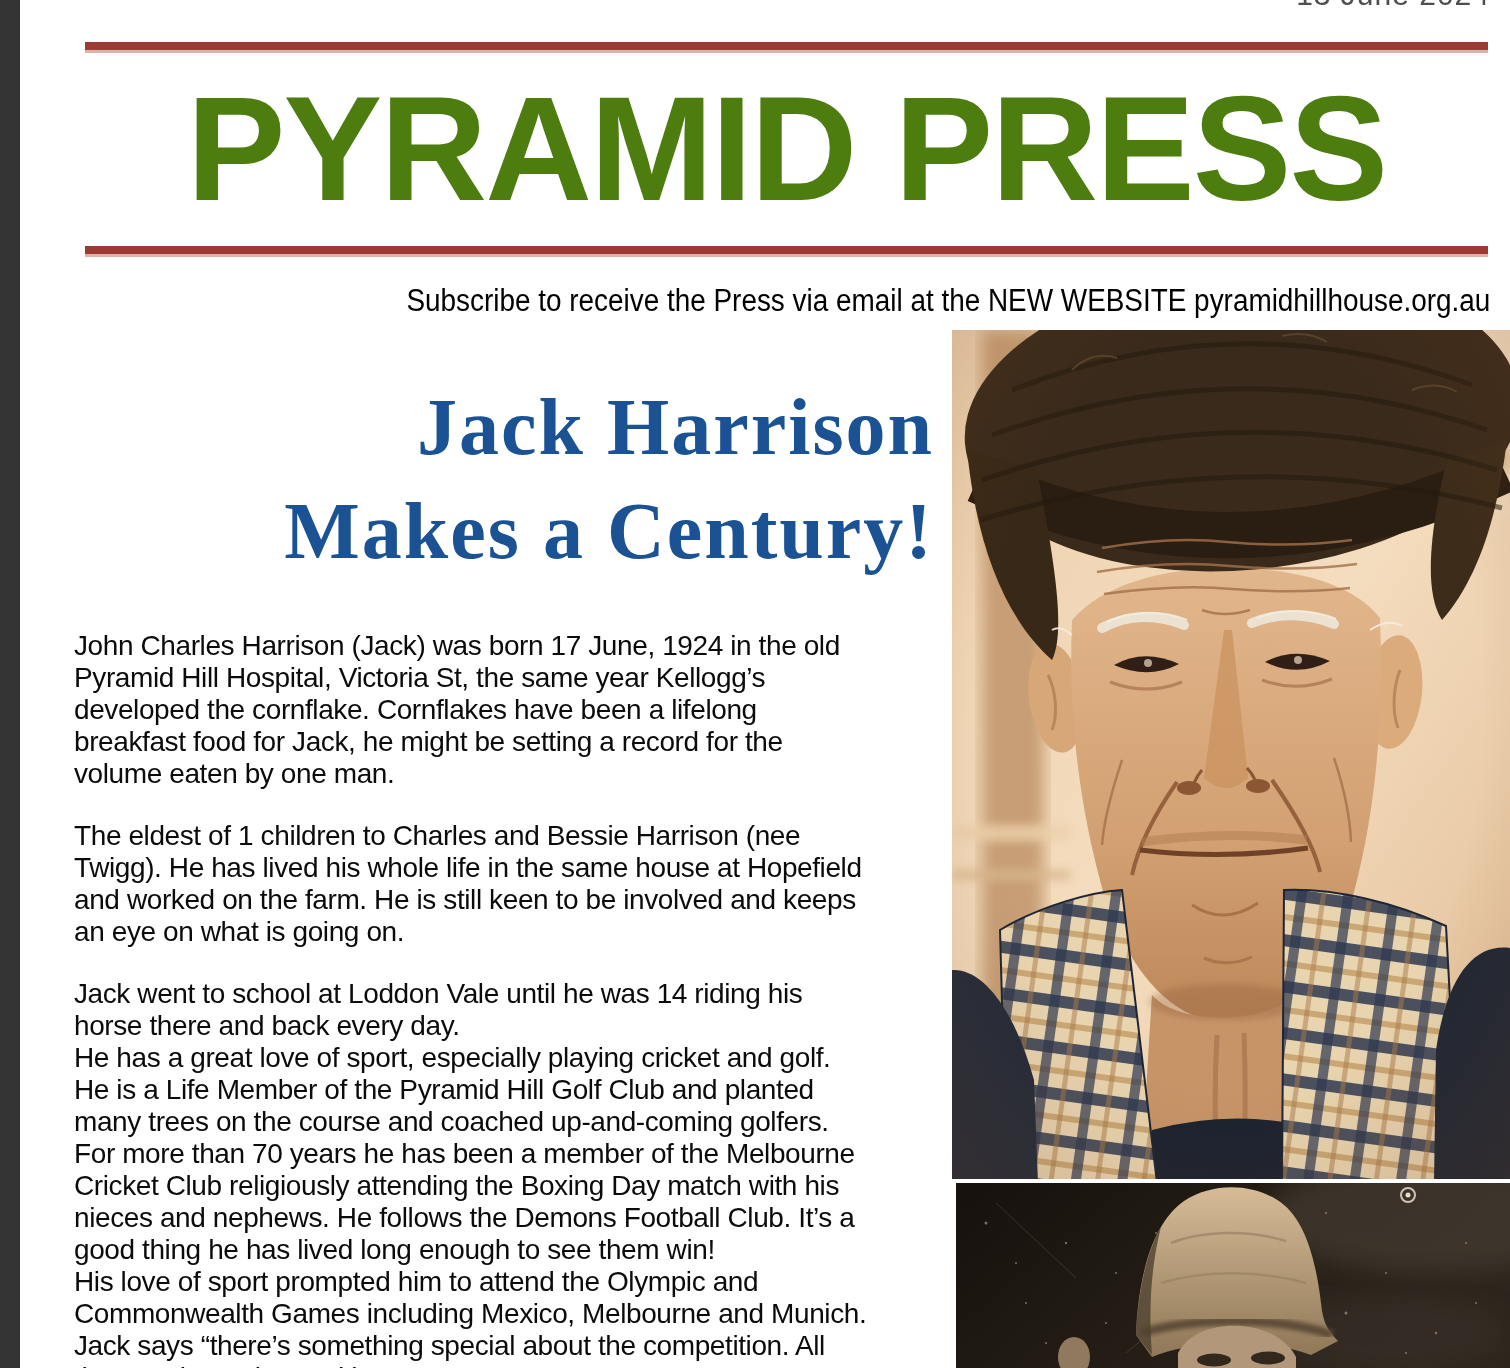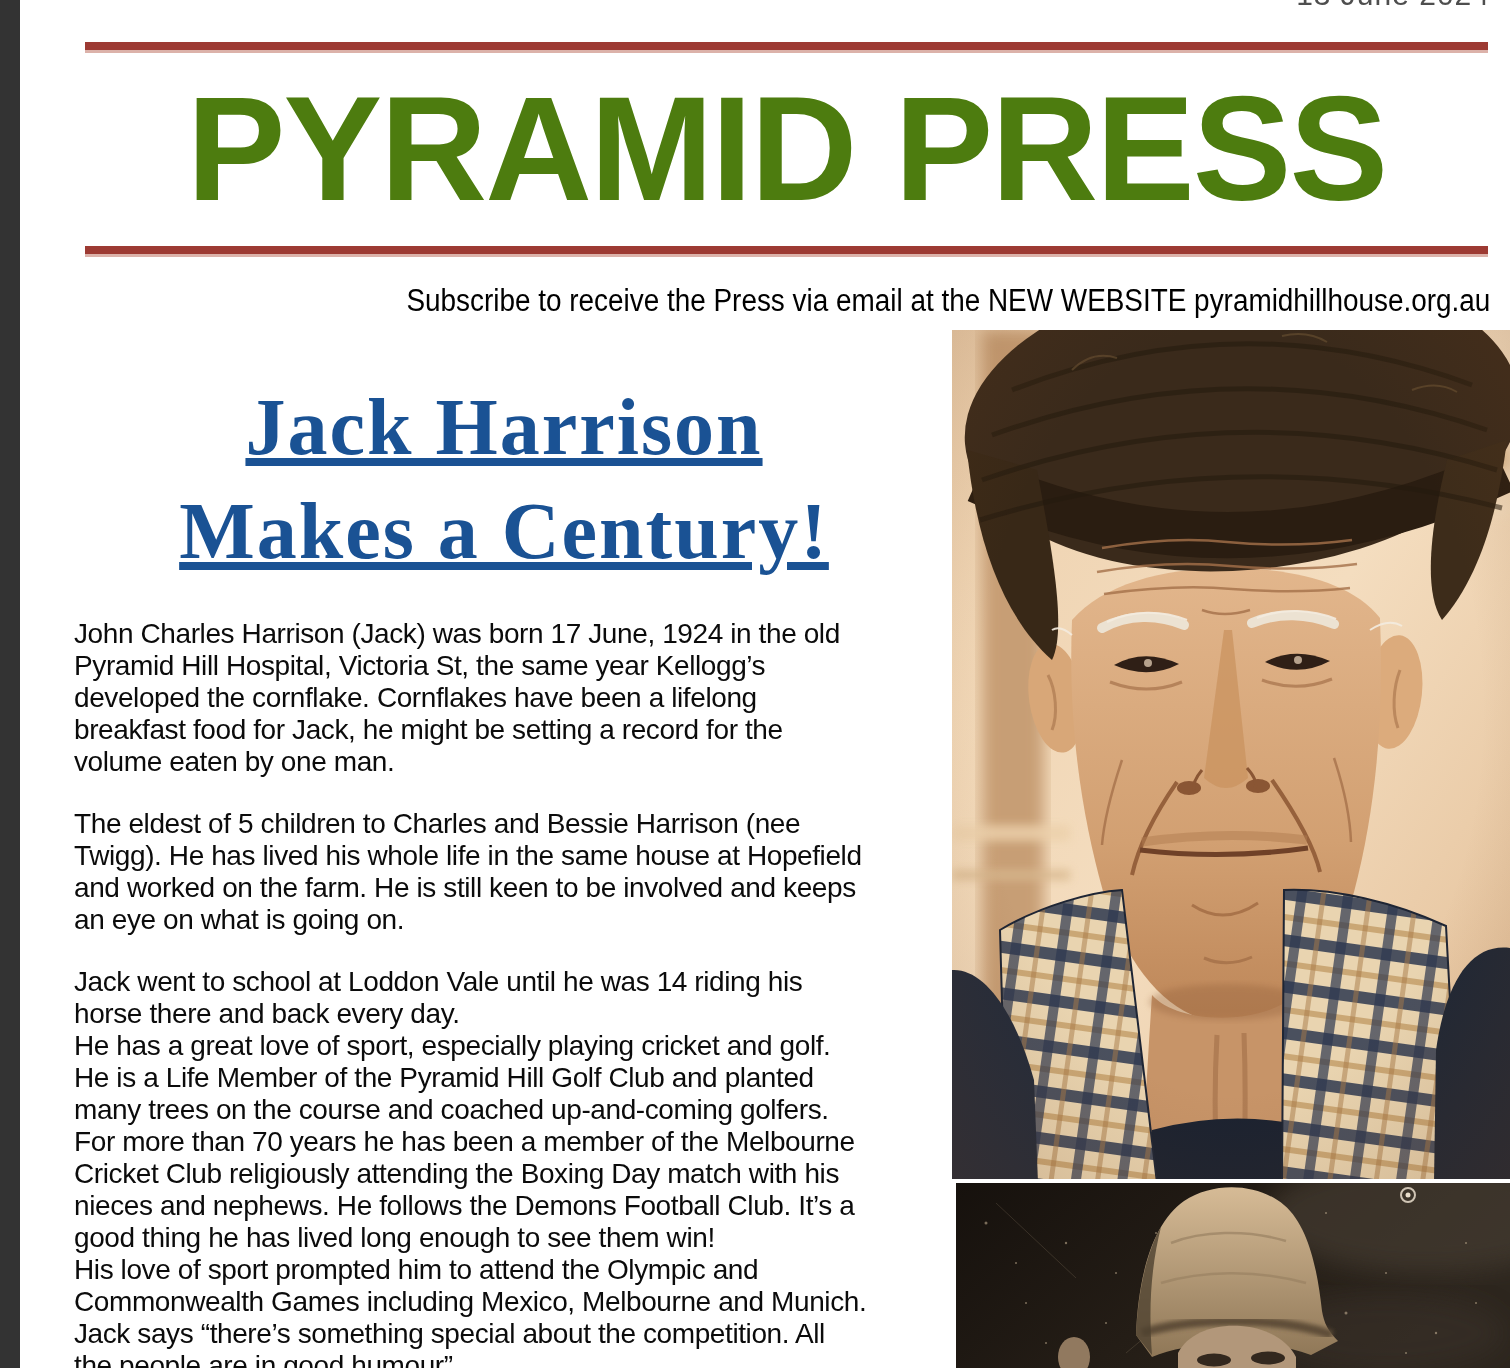--- a/index.html
+++ b/index.html
@@ -27,30 +27,30 @@
     position:absolute;left:85px;top:74px;width:1403px;
     text-align:center;font-weight:bold;font-size:148px;line-height:150px;
     color:#4d7c0f;letter-spacing:-2px;white-space:nowrap;
   }
   .subscribe{
     position:absolute;top:284px;right:20px;
     font-size:31px;line-height:34px;color:#000;white-space:nowrap;
     transform:scaleX(0.9);transform-origin:100% 50%;
   }
   .headline{
-    position:absolute;left:74px;top:375px;width:860px;text-align:center;
+    position:absolute;left:74px;top:375px;width:860px;text-align:right;
     font-family:"Liberation Serif",serif;font-weight:bold;
-    font-size:80px;line-height:104px;color:#1a5294;letter-spacing:2px;text-decoration:underline;
+    font-size:80px;line-height:104px;color:#1a5294;letter-spacing:2px;
   }
   .body-copy{
     position:absolute;left:74px;top:618px;width:872px;
     font-size:28px;line-height:32px;color:#0b0b0b;letter-spacing:-0.4px;
   }
   .body-copy p{
-    margin:0 0 30px 0;white-space:pre-line;
+    margin:12px 0 30px 0;white-space:pre-line;
   }
   .photo{position:absolute;overflow:hidden;background:#e9d0b0;}
   .photo-portrait{left:952px;top:330px;width:558px;height:849px;}
   .photo-archival{left:956px;top:1183px;width:554px;height:185px;background:#1d1712;}
   .photo svg{display:block;width:100%;height:100%;}
 </style>
 </head>
 <body>
 
 <div class="edge-bar"></div>
@@ -71,21 +71,21 @@
   <div>Jack Harrison</div>
   <div>Makes a Century!</div>
 </div>
 
 <div class="body-copy">
   <p>John Charles Harrison (Jack) was born 17 June, 1924 in the old
 Pyramid Hill Hospital, Victoria St, the same year Kellogg’s
 developed the cornflake. Cornflakes have been a lifelong
 breakfast food for Jack, he might be setting a record for the
 volume eaten by one man.</p>
-  <p>The eldest of 5 children to Charles and Bessie Harrison (nee
+  <p>The eldest of 1 children to Charles and Bessie Harrison (nee
 Twigg). He has lived his whole life in the same house at Hopefield
 and worked on the farm. He is still keen to be involved and keeps
 an eye on what is going on.</p>
   <p>Jack went to school at Loddon Vale until he was 14 riding his
 horse there and back every day.
 He has a great love of sport, especially playing cricket and golf.
 He is a Life Member of the Pyramid Hill Golf Club and planted
 many trees on the course and coached up-and-coming golfers.
 For more than 70 years he has been a member of the Melbourne
 Cricket Club religiously attending the Boxing Day match with his

